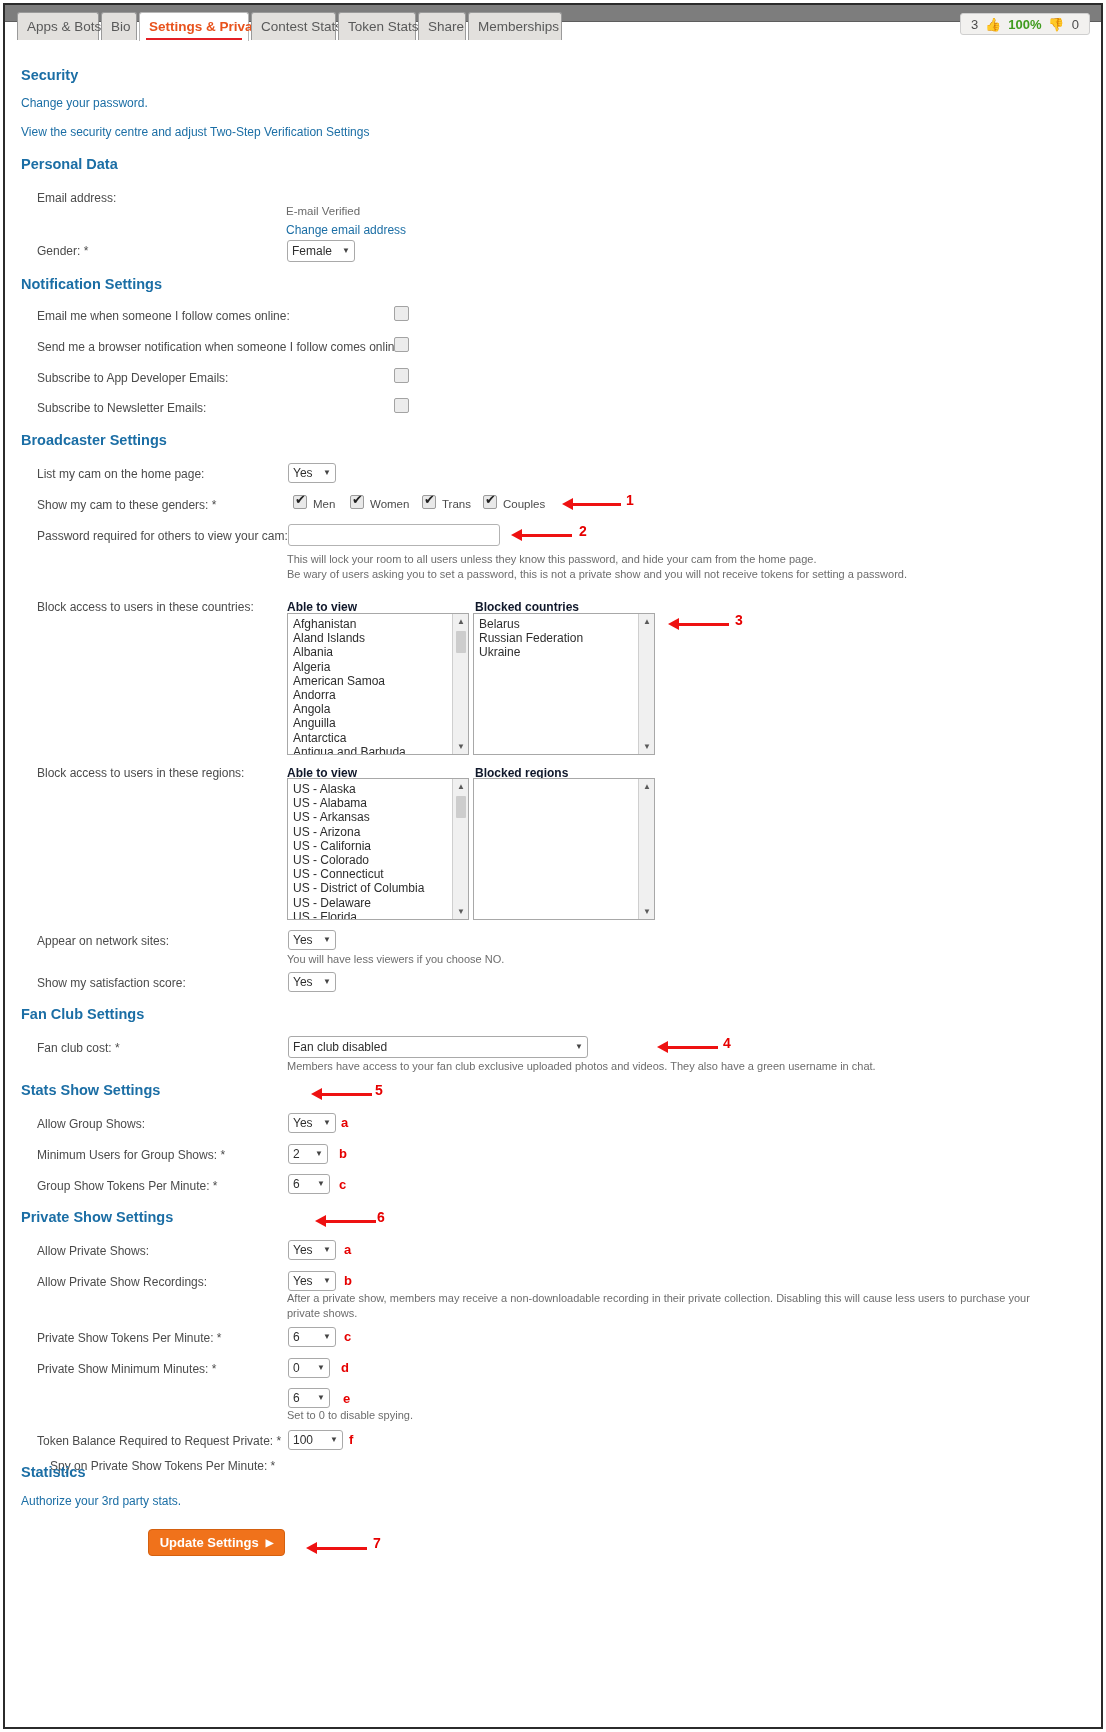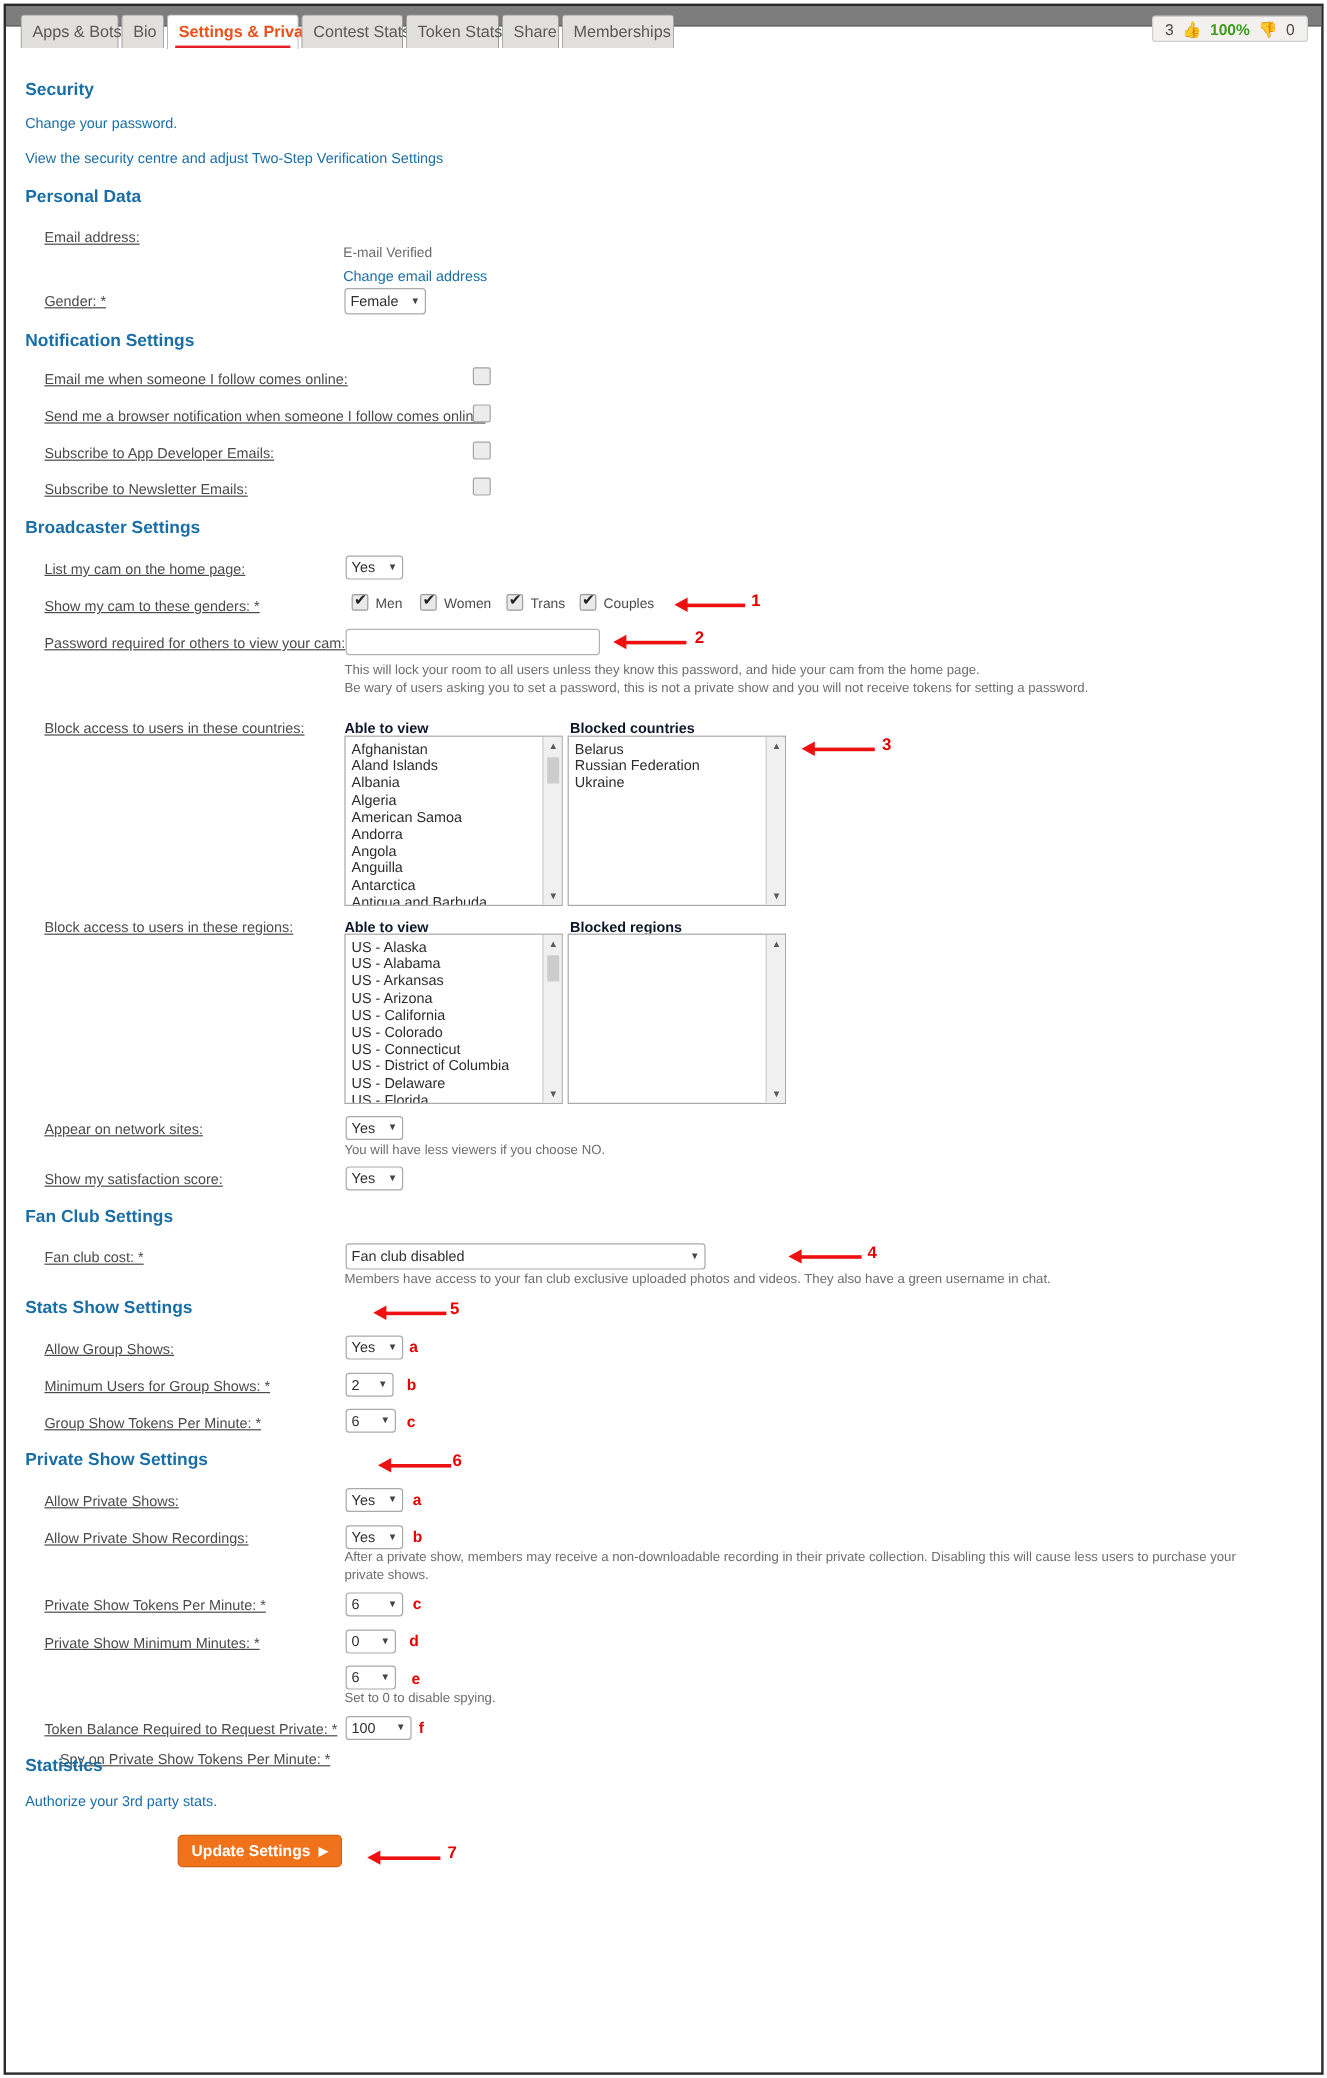--- a/index.html
+++ b/index.html
@@ -53,21 +53,21 @@
 
   
   #content{ position:absolute; left:0; top:35px; width:100%; padding:0 16px; }
 
   h2.section{
     color:#1b6ea5; font-size:14.5px; font-weight:bold;
     margin:0; padding:0; position:absolute; white-space:nowrap;
     font-family:"Liberation Sans", sans-serif;
   }
   a.link{ color:#1b6ea5; text-decoration:none; font-size:12px; position:absolute; white-space:nowrap; cursor:pointer;}
-  .lbl{ position:absolute; font-size:12px; color:#4b4b4b; white-space:nowrap;text-decoration:underline; }
+  .lbl{ position:absolute; font-size:12px; color:#4b4b4b; white-space:nowrap; }
   .static{ position:absolute; font-size:11.5px; color:#6a6a6a; white-space:nowrap; }
   .helper{ position:absolute; font-size:11px; color:#6d6d6d; white-space:nowrap; }
 
   
   .sel{
     position:absolute; background:#fff; border:1px solid #a9a9a9; border-radius:3px;
     height:20px; line-height:18px; font-size:12px; color:#2f2f2f;
     padding:0 4px; display:flex; align-items:center; justify-content:space-between;
     cursor:pointer; font-family:"Liberation Sans", sans-serif;
   }

